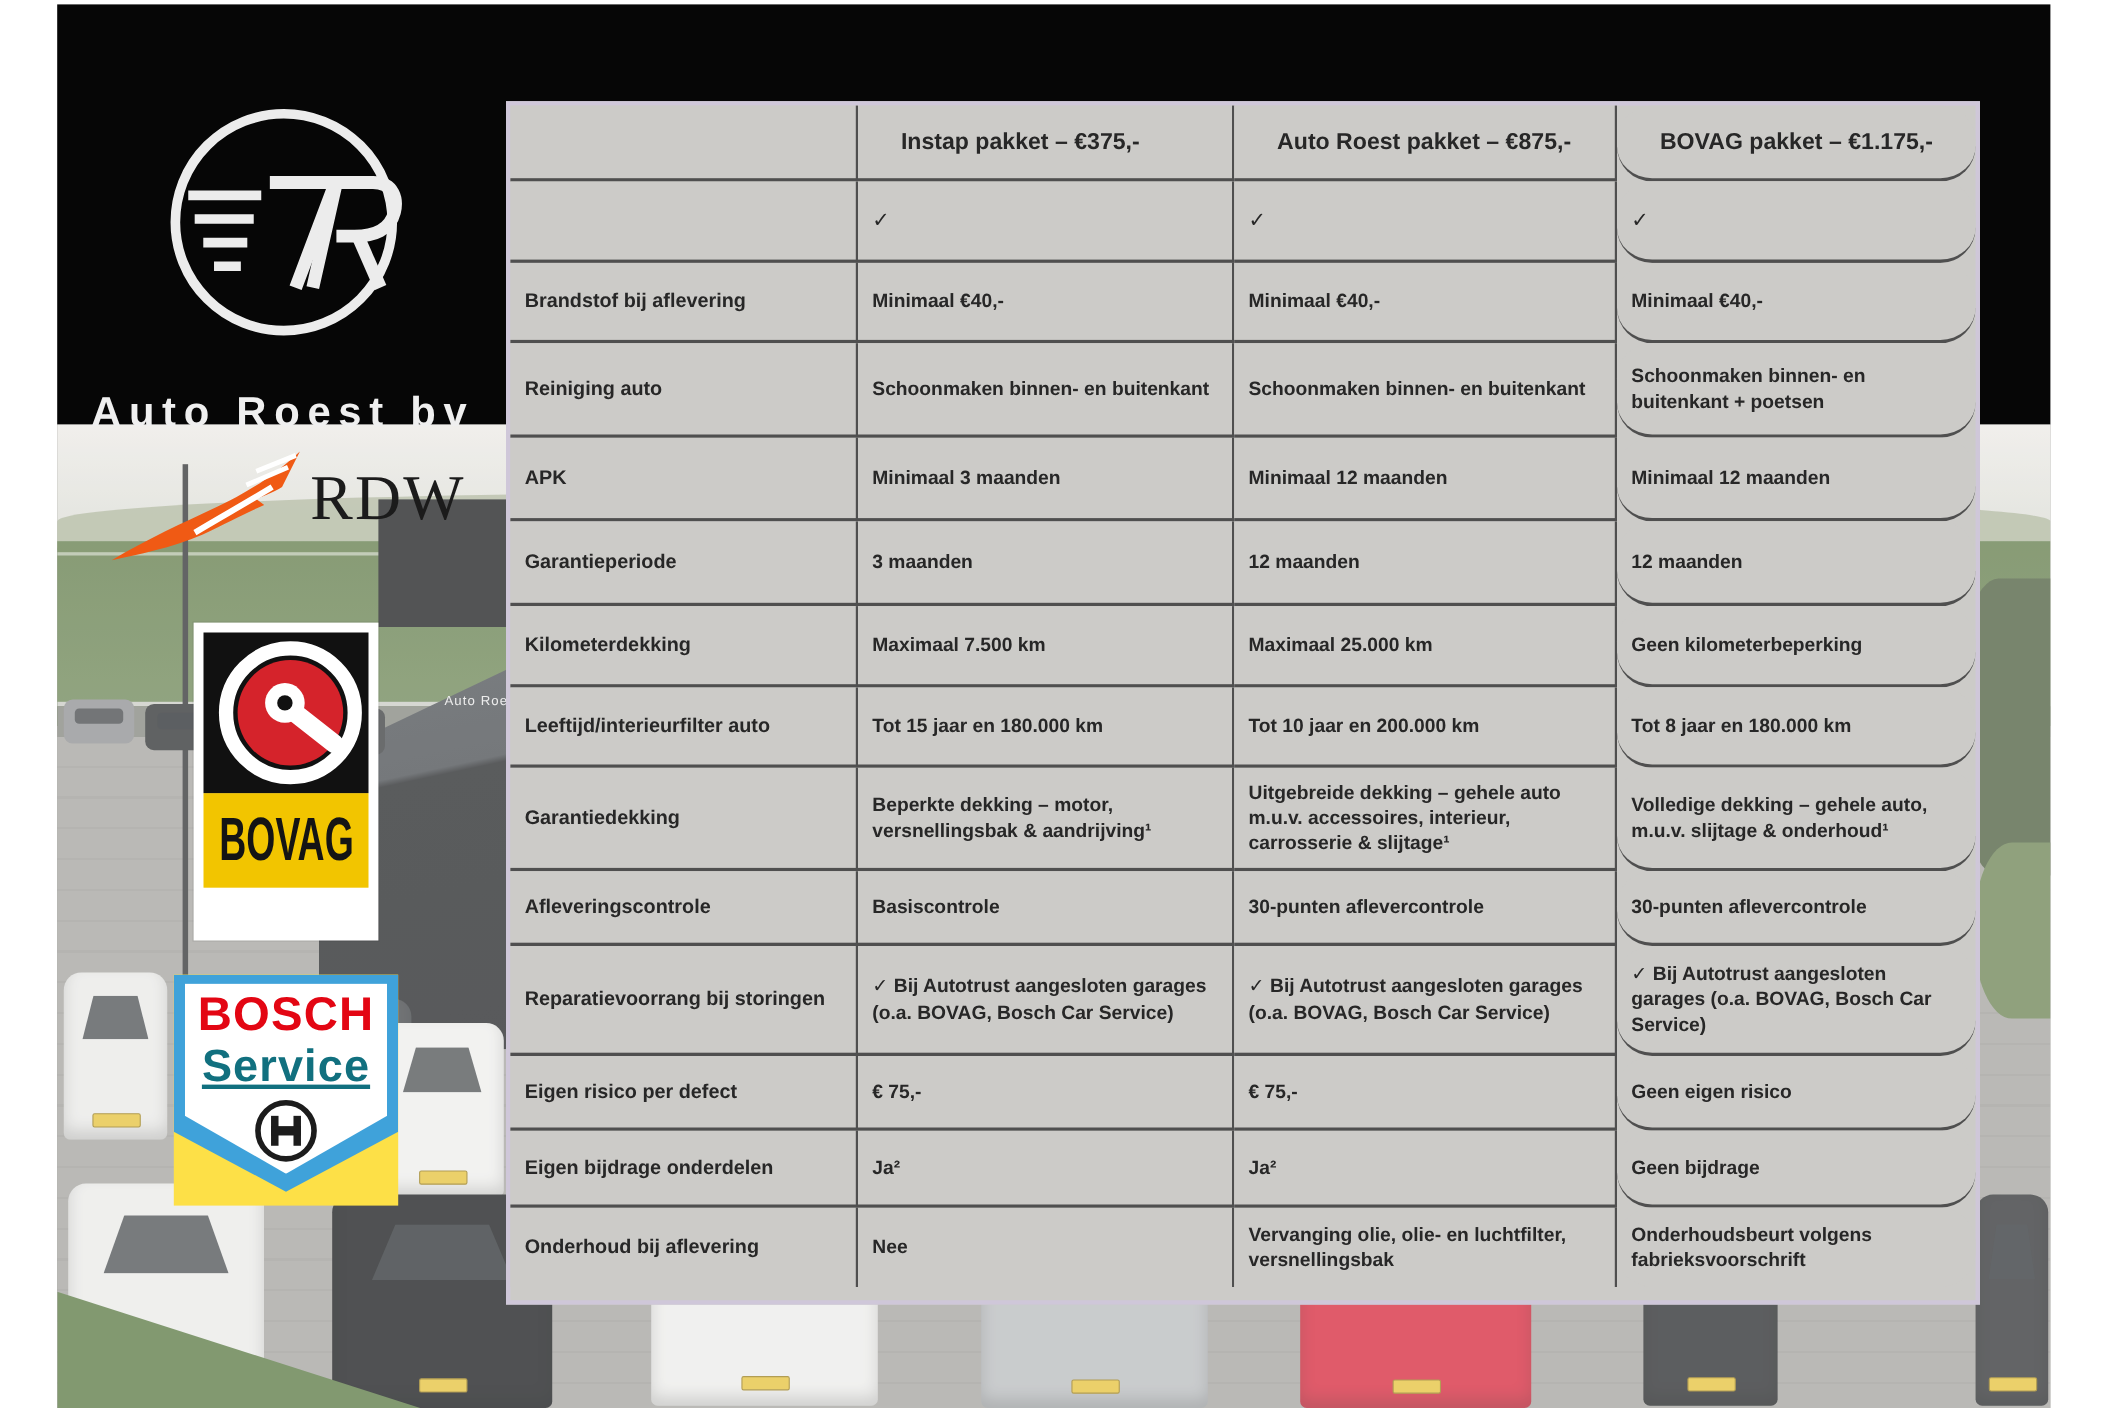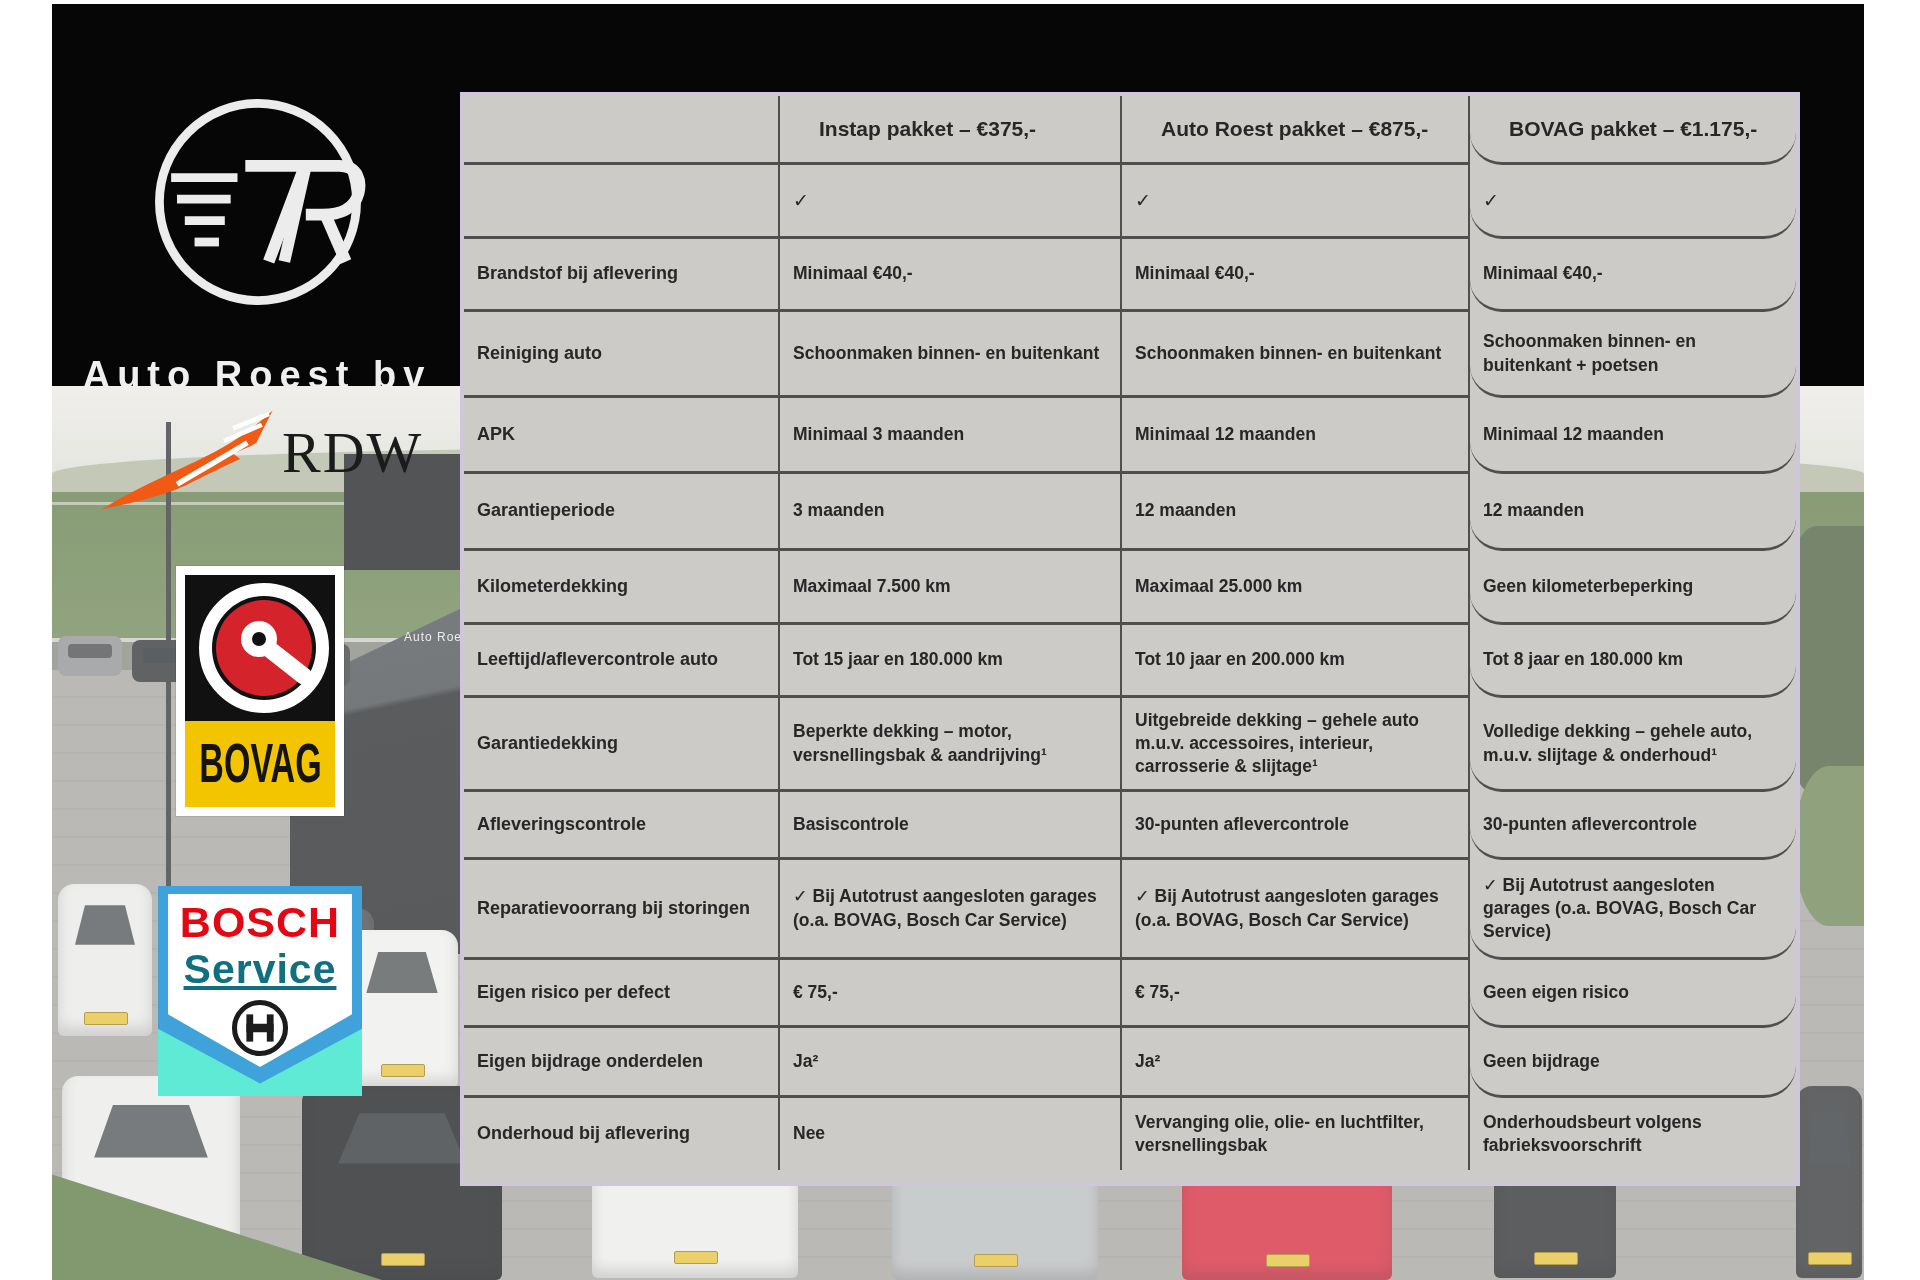--- a/index.html
+++ b/index.html
@@ -46,34 +46,34 @@
   .car-s::before{content:"";position:absolute;left:15%;top:20%;width:70%;height:35%;background:rgba(40,44,48,.7);border-radius:4px;}
 
   
   #photo .fade{position:absolute;inset:0;background:rgba(255,255,255,.24);}
 
   
   #rdw-logo{position:absolute;left:98px;top:404px;z-index:4;display:flex;align-items:center;}
   #rdw-logo .rdw-text{font-family:"Liberation Serif","DejaVu Serif",serif;font-size:58px;color:#1b1b1b;
       letter-spacing:2px;margin-left:4px;margin-top:-14px;}
 
-  #bovag-logo{position:absolute;left:176px;top:566px;width:168px;height:250px;background:#ffffff;
+  #bovag-logo{position:absolute;left:176px;top:566px;width:168px;height:289px;background:#ffffff;
       padding:9px;box-sizing:border-box;z-index:4;box-shadow:0 0 0 1px rgba(0,0,0,.08);}
   #bovag-logo .bv-top{position:relative;width:100%;height:146px;background:#111111;overflow:hidden;}
   #bovag-logo .ring{position:absolute;left:14px;top:8px;width:104px;height:104px;border:13px solid #ffffff;border-radius:50%;}
   #bovag-logo .red{position:absolute;left:31px;top:25px;width:96px;height:96px;background:#d5232b;border-radius:50%;}
   #bovag-logo .rod{position:absolute;left:72px;top:62px;width:66px;height:17px;background:#ffffff;border-radius:8px;
       transform:rotate(38deg);transform-origin:8px 8px;}
   #bovag-logo .hub{position:absolute;left:56px;top:46px;width:36px;height:36px;background:#ffffff;border-radius:50%;}
   #bovag-logo .hole{position:absolute;left:67px;top:57px;width:14px;height:14px;background:#111111;border-radius:50%;}
   #bovag-logo .bv-bottom{width:100%;height:86px;background:#f2c500;display:flex;align-items:center;justify-content:center;}
   #bovag-logo .bv-text{font-weight:bold;font-size:37px;color:#141414;letter-spacing:0px;
       transform:scale(.92,1.5);white-space:nowrap;}
 
-  #bosch-logo{position:absolute;left:158px;top:886px;width:204px;height:210px;background:#5eead4;z-index:4;}
+  #bosch-logo{position:absolute;left:158px;top:886px;width:204px;height:210px;background:#fde047;z-index:4;}
   #bosch-logo .pennant{position:absolute;inset:0;background:#3fa2da;
       clip-path:polygon(0 0,100% 0,100% 68%,50% 94%,0 68%);}
   #bosch-logo .pent{position:absolute;left:10px;right:10px;top:8px;height:188px;background:#ffffff;
       clip-path:polygon(0 0,100% 0,100% 64%,50% 92%,0 64%);}
   #bosch-logo .bosch-word{position:absolute;left:0;right:0;top:12px;text-align:center;
       color:#e30613;font-size:43px;font-weight:bold;letter-spacing:1px;}
   #bosch-logo .service-word{position:absolute;left:0;right:0;top:60px;text-align:center;
       color:#11707f;font-size:41px;font-weight:bold;letter-spacing:1px;text-decoration:underline;}
   #bosch-logo .armature{position:absolute;left:50%;top:108px;margin-left:-34px;}
 
@@ -212,21 +212,21 @@
       <div class="cell">Minimaal 12 maanden</div>
       <div class="cell col-last">Minimaal 12 maanden</div>
       <div class="cell label">Garantieperiode</div>
       <div class="cell">3 maanden</div>
       <div class="cell">12 maanden</div>
       <div class="cell col-last">12 maanden</div>
       <div class="cell label">Kilometerdekking</div>
       <div class="cell">Maximaal 7.500 km</div>
       <div class="cell">Maximaal 25.000 km</div>
       <div class="cell col-last">Geen kilometerbeperking</div>
-      <div class="cell label">Leeftijd/aflevercontrole auto</div>
+      <div class="cell label">Leeftijd/interieurfilter auto</div>
       <div class="cell">Tot 15 jaar en 180.000 km</div>
       <div class="cell">Tot 10 jaar en 200.000 km</div>
       <div class="cell col-last">Tot 8 jaar en 180.000 km</div>
       <div class="cell label">Garantiedekking</div>
       <div class="cell">Beperkte dekking – motor, versnellingsbak &amp; aandrijving¹</div>
       <div class="cell">Uitgebreide dekking – gehele auto m.u.v. accessoires, interieur, carrosserie &amp; slijtage¹</div>
       <div class="cell col-last">Volledige dekking – gehele auto, m.u.v. slijtage &amp; onderhoud¹</div>
       <div class="cell label">Afleveringscontrole</div>
       <div class="cell">Basiscontrole</div>
       <div class="cell">30-punten aflevercontrole</div>

